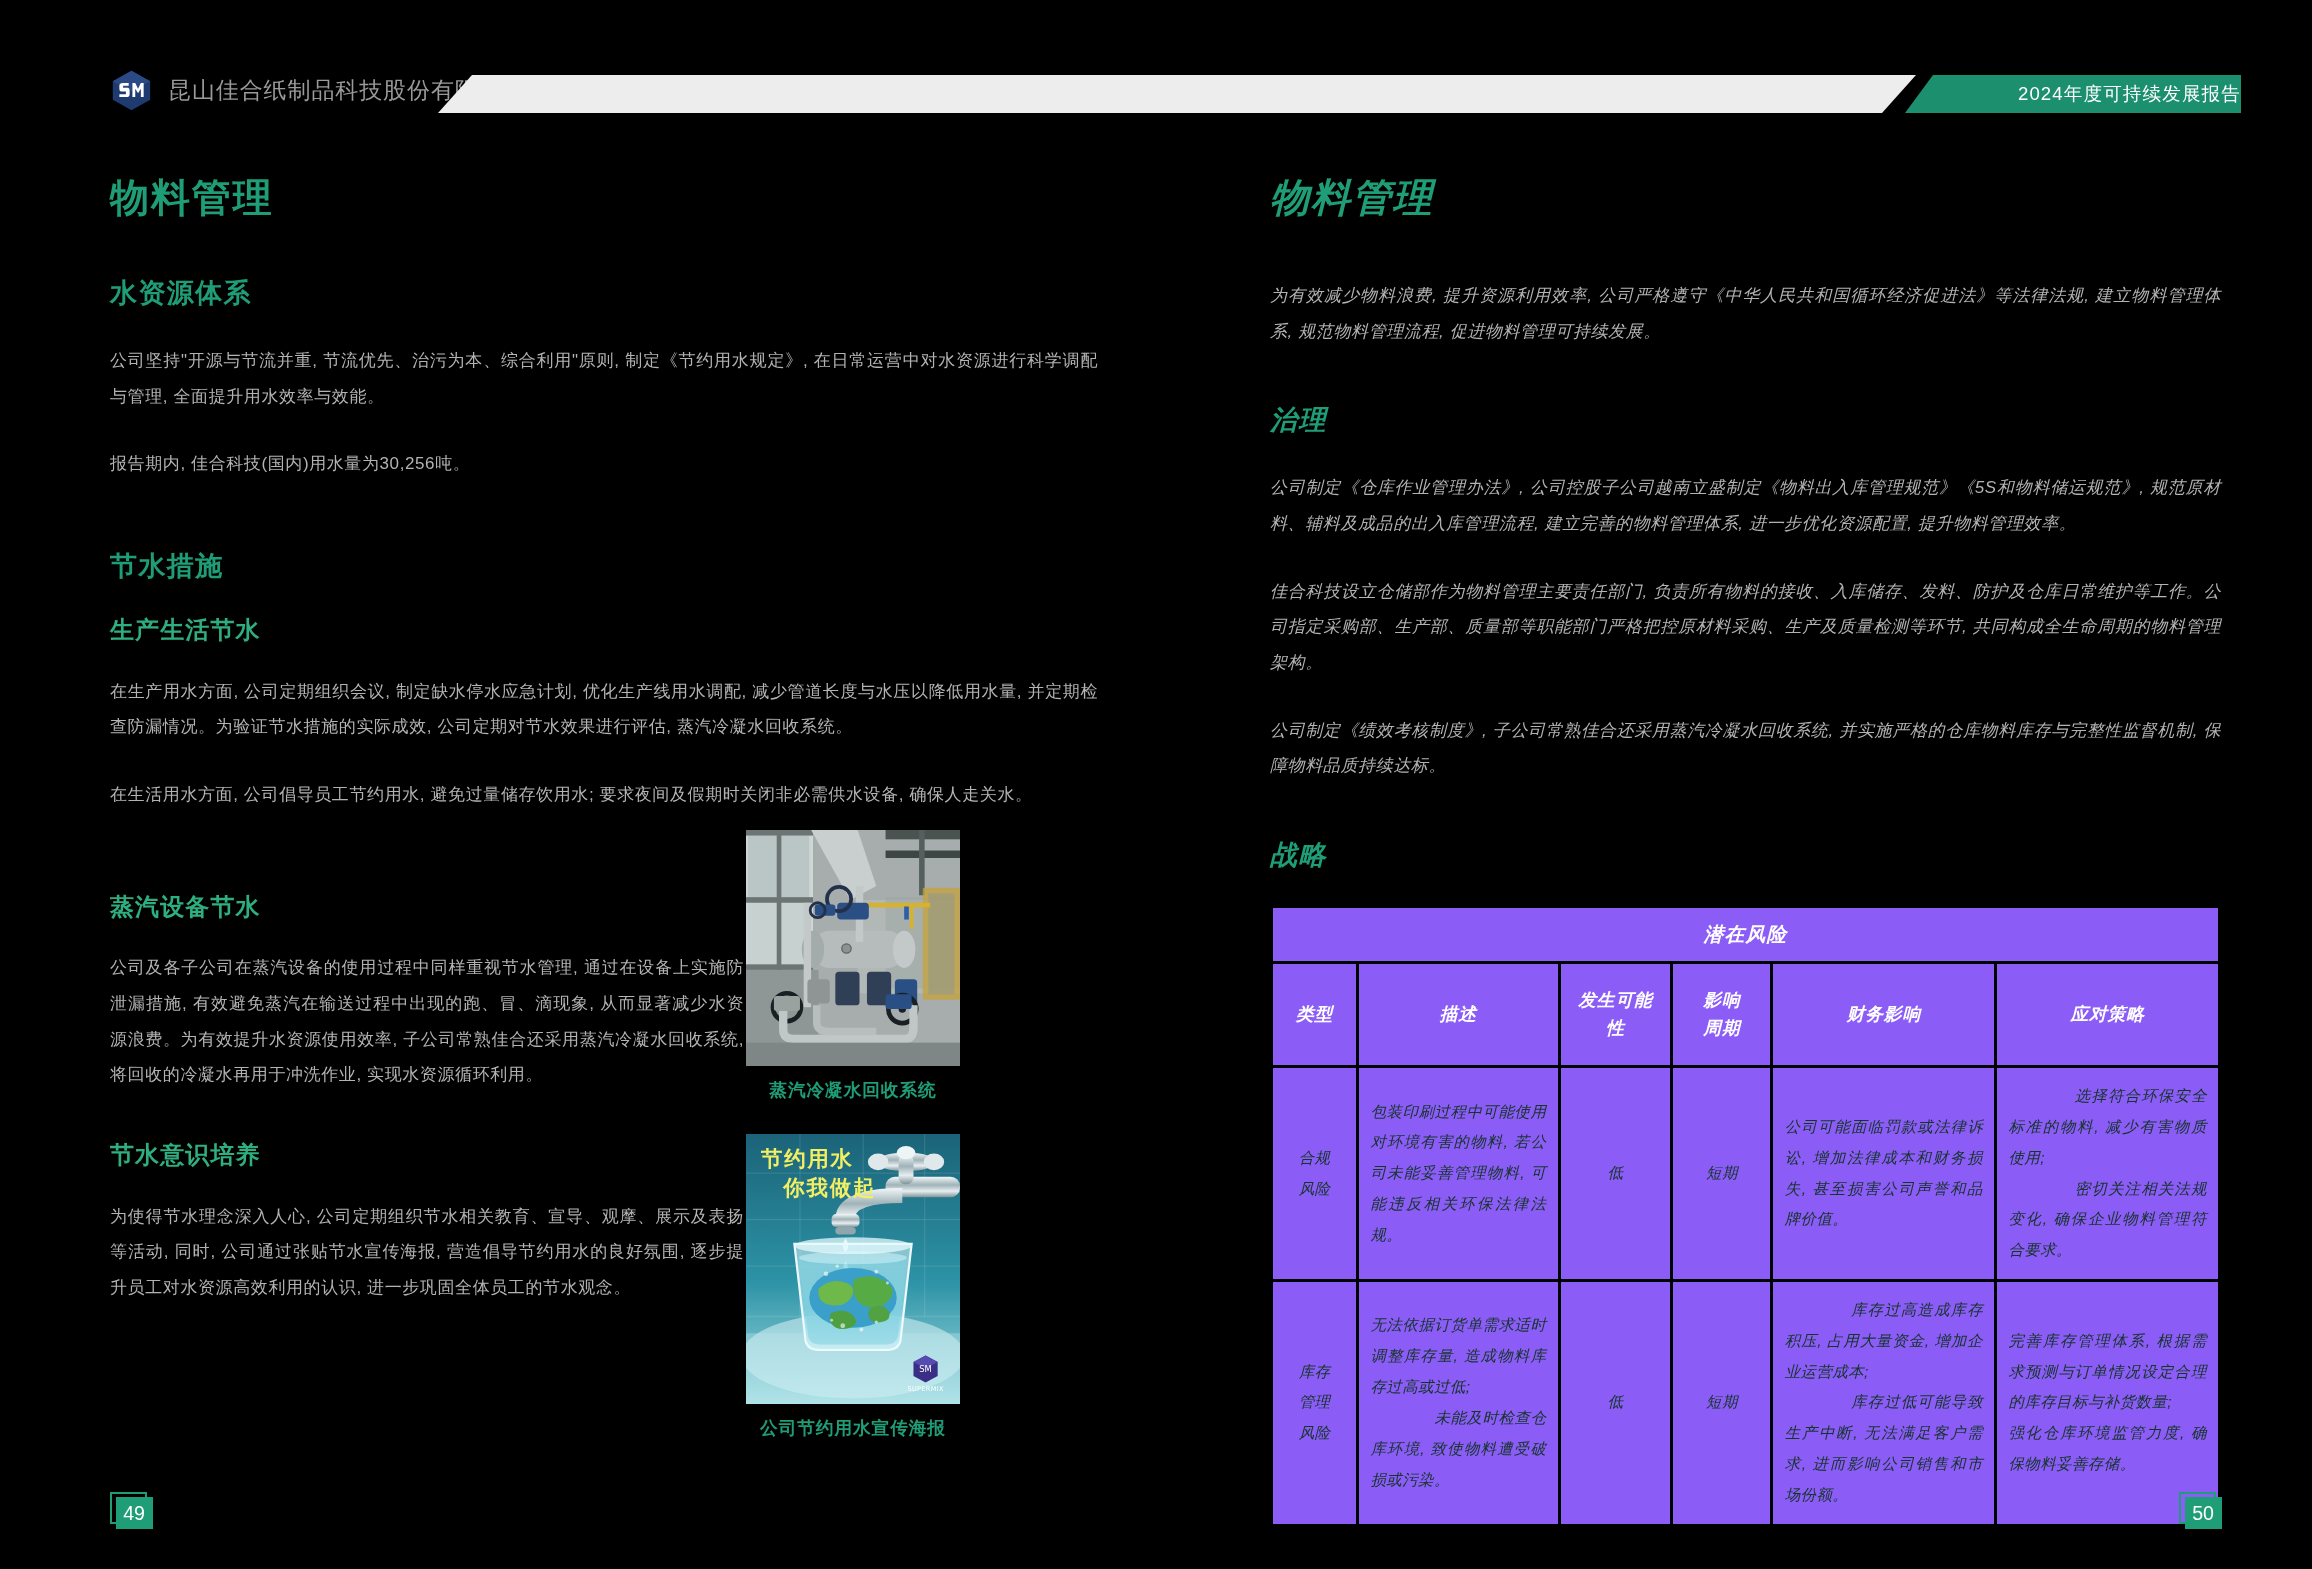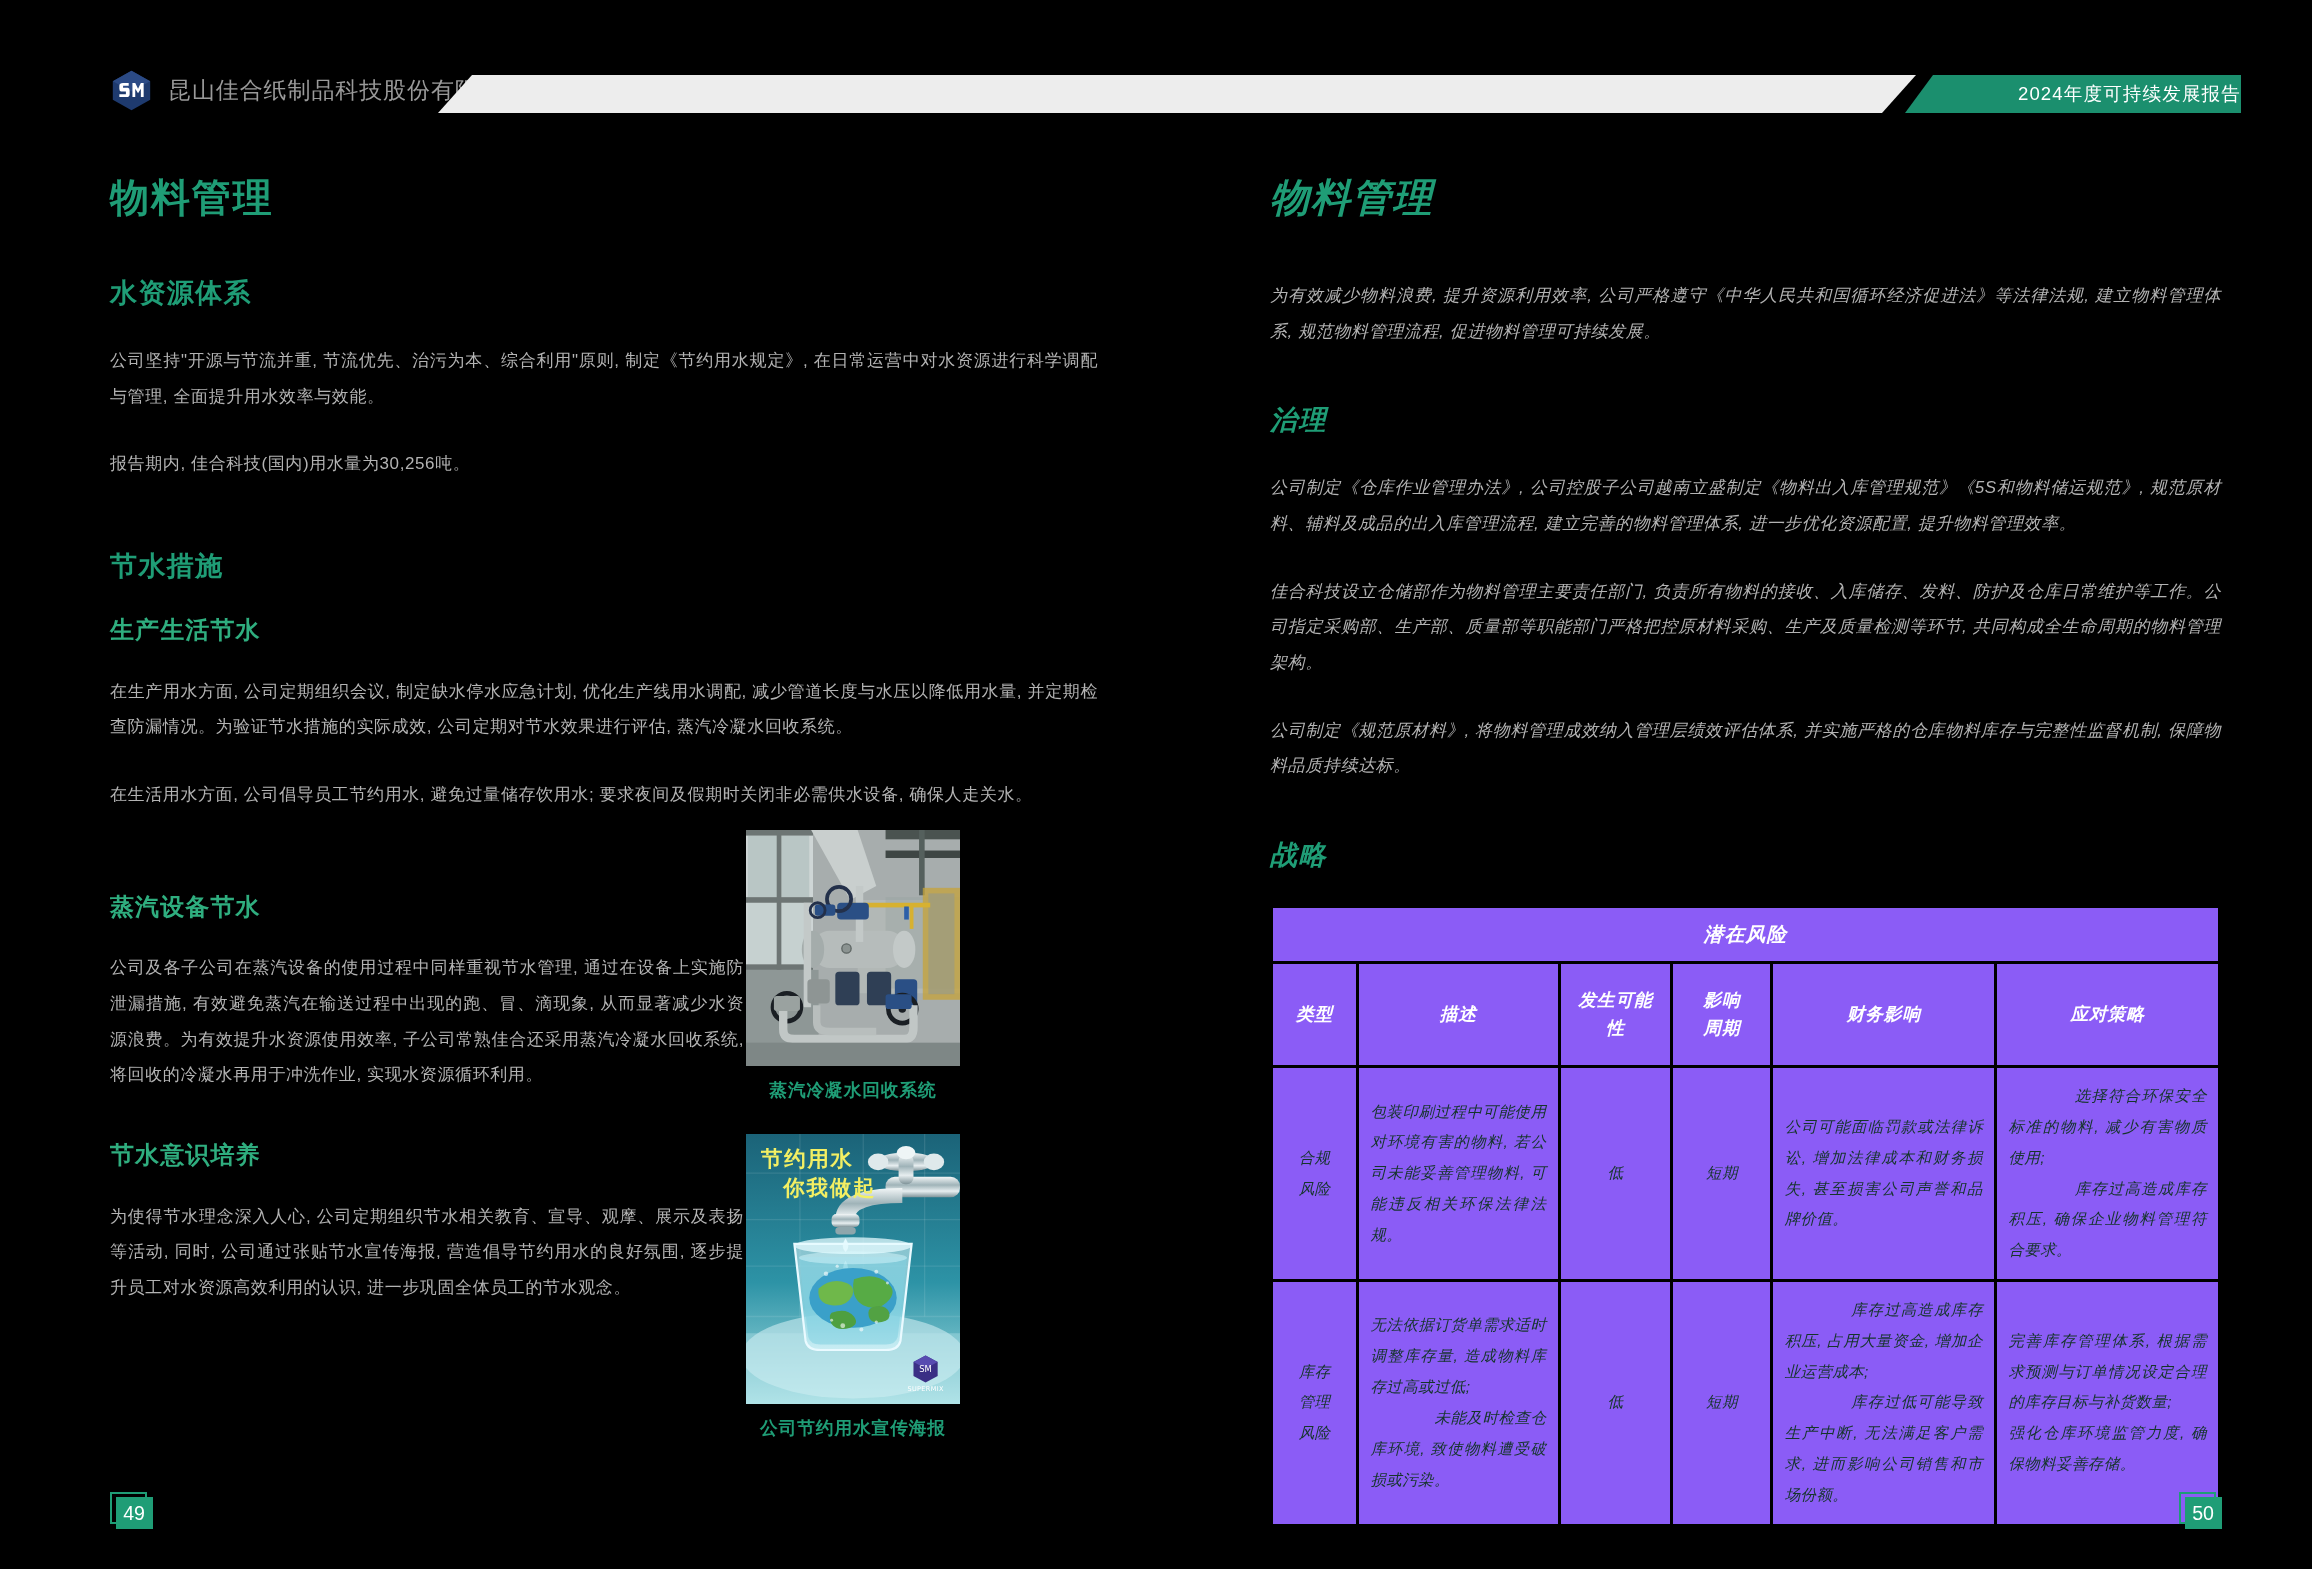--- a/index.html
+++ b/index.html
@@ -331,21 +331,21 @@
   <div class="col-right">
 
     <h1 class="sec-title">物料管理</h1>
     <p class="body">为有效减少物料浪费, 提升资源利用效率, 公司严格遵守《中华人民共和国循环经济促进法》等法律法规, 建立物料管理体系, 规范物料管理流程, 促进物料管理可持续发展。</p>
 
     <div class="spacer-sm"></div>
 
     <h2 class="sub-title">治理</h2>
     <p class="body">公司制定《仓库作业管理办法》, 公司控股子公司越南立盛制定《物料出入库管理规范》《5S和物料储运规范》, 规范原材料、辅料及成品的出入库管理流程, 建立完善的物料管理体系, 进一步优化资源配置, 提升物料管理效率。</p>
     <p class="body">佳合科技设立仓储部作为物料管理主要责任部门, 负责所有物料的接收、入库储存、发料、防护及仓库日常维护等工作。公司指定采购部、生产部、质量部等职能部门严格把控原材料采购、生产及质量检测等环节, 共同构成全生命周期的物料管理架构。</p>
-    <p class="body">公司制定《规范原材料》, 将物料管理成效纳入管理层绩效评估体系, 并实施严格的仓库物料库存与完整性监督机制, 保障物料品质持续达标。</p>
+    <p class="body">公司制定《绩效考核制度》, 子公司常熟佳合还采用蒸汽冷凝水回收系统, 并实施严格的仓库物料库存与完整性监督机制, 保障物料品质持续达标。</p>
 
     <div class="spacer-sm"></div>
 
     <h2 class="sub-title">战略</h2>
 
     <table class="risk-table">
       <tbody>
         <tr>
           <td colspan="6" class="tbl-banner">潜在风险</td>
         </tr>
@@ -365,21 +365,21 @@
           <td class="tbl-cell ctype col-type">
             <div>合规</div>
             <div>风险</div>
           </td>
           <td class="tbl-cell col-desc">包装印刷过程中可能使用对环境有害的物料, 若公司未能妥善管理物料, 可能违反相关环保法律法规。</td>
           <td class="tbl-cell center col-prob">低</td>
           <td class="tbl-cell center col-cycle">短期</td>
           <td class="tbl-cell col-fin">公司可能面临罚款或法律诉讼, 增加法律成本和财务损失, 甚至损害公司声誉和品牌价值。</td>
           <td class="tbl-cell col-resp">
             <div>　　　　选择符合环保安全标准的物料, 减少有害物质使用;</div>
-            <div>　　　　库存过高造成库存积压, 确保企业物料管理符合要求。</div>
+            <div>　　　　密切关注相关法规变化, 确保企业物料管理符合要求。</div>
           </td>
         </tr>
 
         <tr>
           <td class="tbl-cell ctype col-type">
             <div>库存</div>
             <div>管理</div>
             <div>风险</div>
           </td>
           <td class="tbl-cell col-desc">

